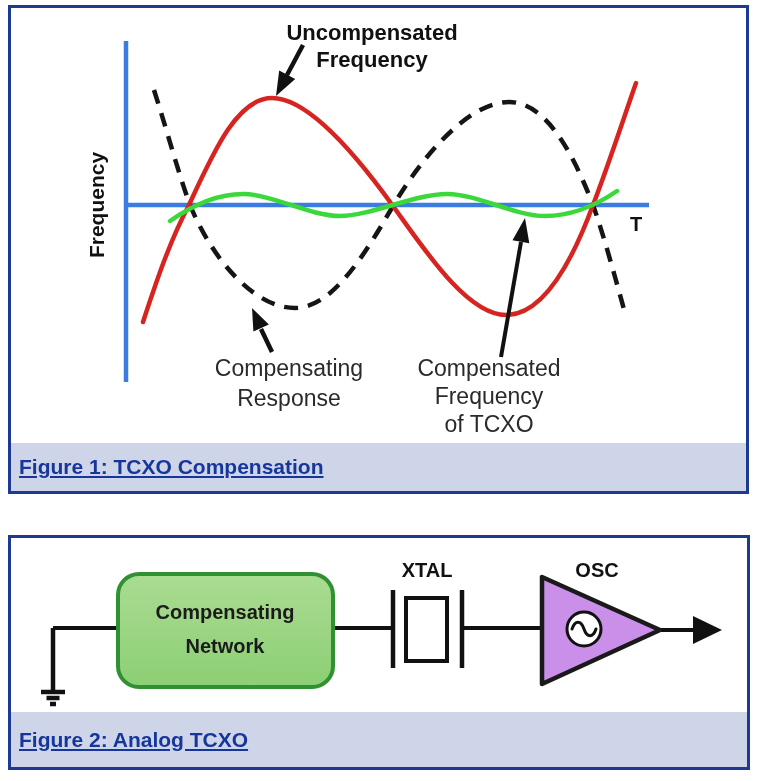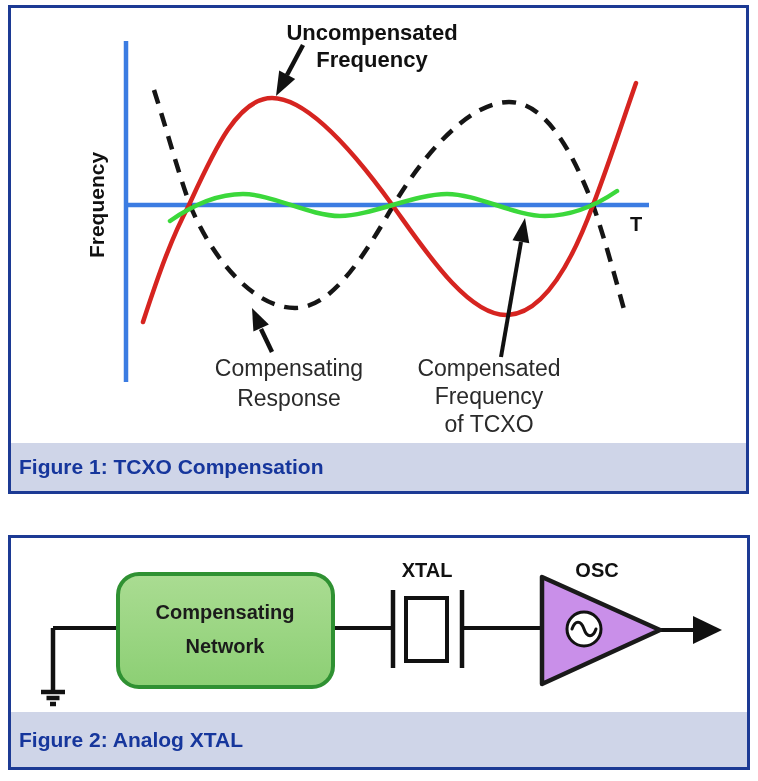--- a/index.html
+++ b/index.html
@@ -30,20 +30,21 @@
   .fig-canvas { flex: 0 0 auto; display: block; }
   .caption-bar {
     flex: 1 1 auto;
     background: #cfd5e8;
     color: #16369c;
     font-weight: bold;
     font-size: 21px;
     display: flex;
     align-items: center;
     padding-left: 8px;
+    text-decoration: underline;
   }
   
   .axis-label  { font: bold 21px "Liberation Sans", sans-serif; fill: #111111; }
   .t-label     { font: bold 20px "Liberation Sans", sans-serif; fill: #111111; }
   .anno-bold   { font: bold 22px "Liberation Sans", sans-serif; fill: #111111; }
   .anno-reg    { font: 23px "Liberation Sans", sans-serif; fill: #2a2a2a; }
   .block-label { font: bold 20px "Liberation Sans", sans-serif; fill: #1b1b1b; }
   .comp-label  { font: bold 20px "Liberation Sans", sans-serif; fill: #111111; }
 </style>
 </head>
@@ -135,16 +136,16 @@
       <text class="comp-label" x="597" y="577" text-anchor="middle">OSC</text>
       <g>
         <path d="M542,577 L542,684 L660,630 Z" stroke="#1a1a1a" stroke-width="4.5" stroke-linejoin="round" fill="#c98fe9"></path>
         <circle cx="584" cy="629" r="17" fill="#ffffff" stroke="#111111" stroke-width="3"></circle>
         <path d="M572,629 C575,620 581,620 584,629 C587,638 593,638 596,629" fill="none" stroke="#111111" stroke-width="3" stroke-linecap="round"></path>
       </g>
 
       <polygon points="722,630 693,616 693,644" fill="#111111"></polygon>
     </svg>
 
-    <div class="caption-bar">Figure 2: Analog XTAL</div>
+    <div class="caption-bar">Figure 2: Analog TCXO</div>
   </div>
 
 </div>
 
 </body></html>

